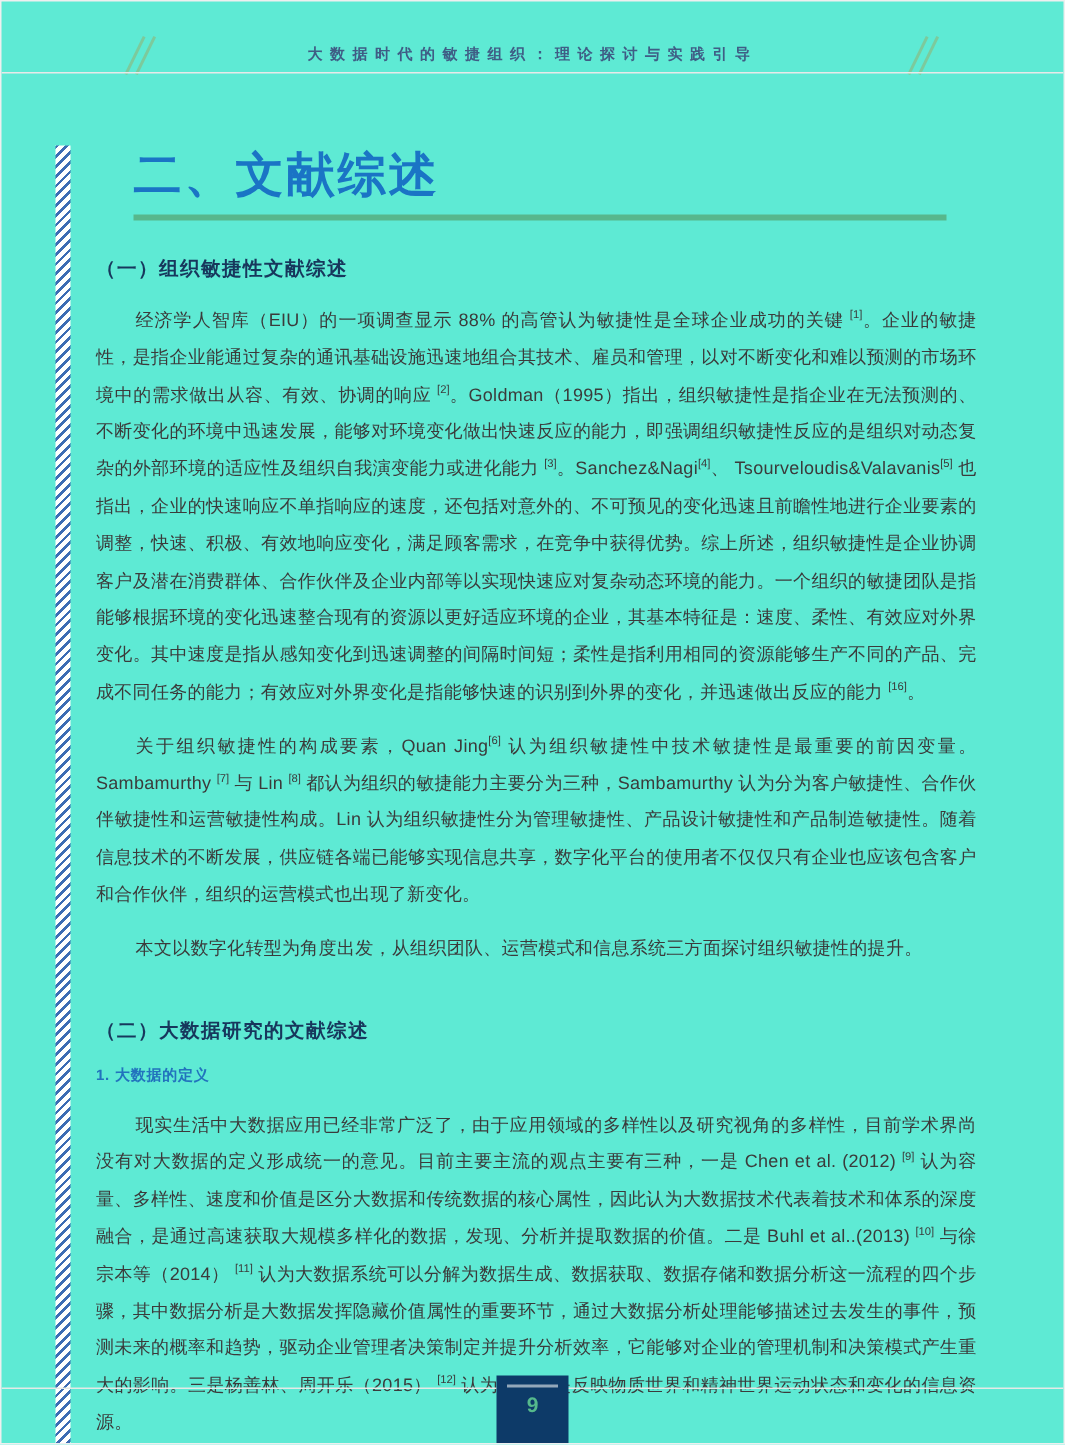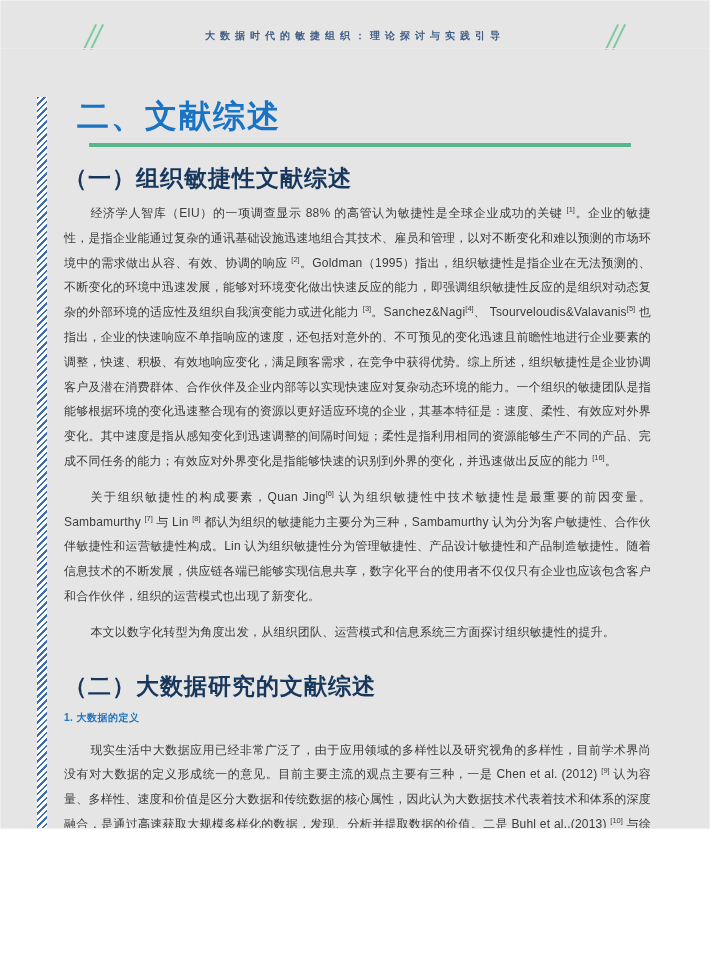--- a/index.html
+++ b/index.html
@@ -12,21 +12,21 @@
     --slash-green:#7cca9c;
     --ribbon-blue:#3d6cb4;
     --footer-box-navy:#0d3a68;
     --page-number-green:#55b98c;
     --divider-gray:#e9e9e9;
   }
   *{box-sizing:border-box;margin:0;padding:0;}
   html,body{background:#fff;}
   body{font-family:"Liberation Sans","DejaVu Sans",sans-serif;}
   .page{
-    position:relative;width:710px;height:829px;background:#e5e5e5;
+    position:relative;width:710px;height:963px;background:#5eead4;
     border:1px solid #efefef;overflow:hidden;
   }
   
   .header-title{
     position:absolute;top:28px;left:0;width:100%;text-align:center;
     font-size:10px;font-weight:bold;letter-spacing:5px;
     color:var(--header-text);
   }
   .header-rule{
     position:absolute;top:47px;left:0;width:100%;height:1px;
@@ -44,35 +44,35 @@
   
   .ribbon{
     position:absolute;left:36px;top:96px;width:10px;height:867px;
     background:repeating-linear-gradient(
       135deg,
       var(--ribbon-blue) 0px,var(--ribbon-blue) 1.8px,
       #ffffff 1.8px,#ffffff 4.6px);
   }
   
   .chapter-title{
-    position:absolute;left:76px;top:94px;
+    position:absolute;left:88px;top:94px;
     font-size:32px;font-weight:bold;letter-spacing:2px;
     color:var(--accent-blue);
   }
   .title-underline{
     position:absolute;left:88px;top:142px;width:542px;height:4px;
     background:var(--underline-green);
   }
   
   .main{
     position:absolute;left:63px;top:166px;width:587px;
     color:var(--body-text);
   }
   h2.section-heading{
-    font-size:23px;font-weight:bold;color:var(--heading-navy);
+    font-size:13px;font-weight:bold;color:var(--heading-navy);
     letter-spacing:1px;line-height:23px;margin:0 0 9px 0;
   }
   h2.section-heading.second{margin-top:30px;margin-bottom:0;}
   h3.sub-heading{
     font-size:10px;font-weight:bold;color:var(--subheading-blue);
     letter-spacing:0.5px;line-height:19px;margin:10px 0 6px 0;
   }
   p.body-para{
     font-size:12px;line-height:24.8px;letter-spacing:0.2px;
     text-align:justify;text-indent:2.2em;margin:11px 0 8px 0;

